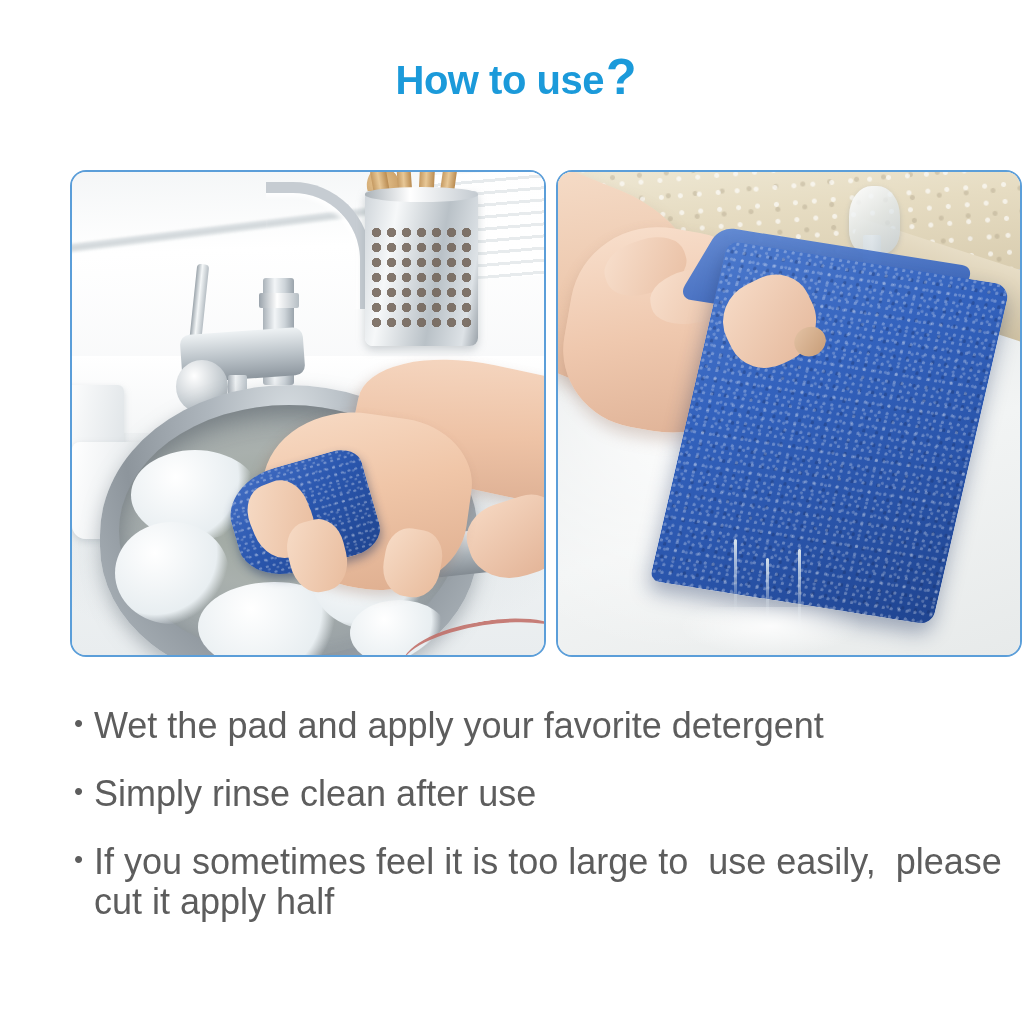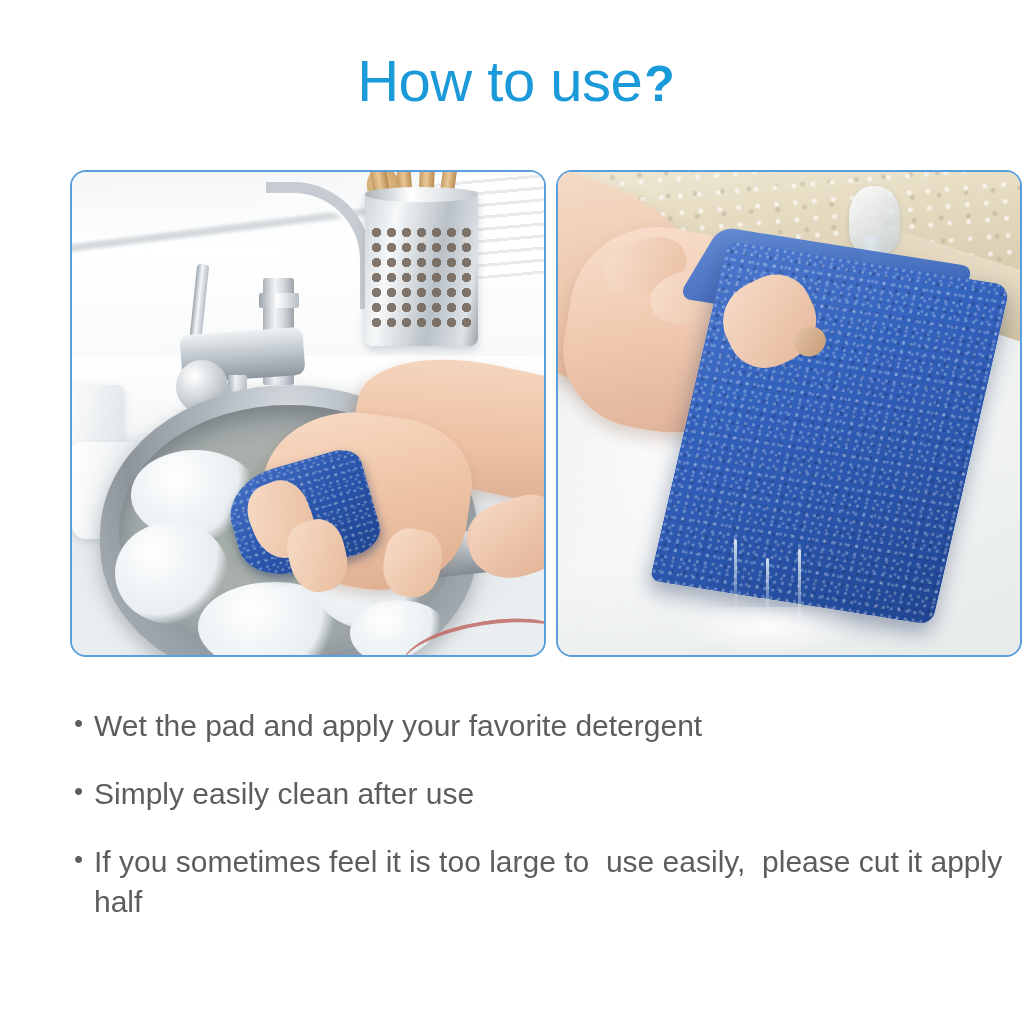--- a/index.html
+++ b/index.html
@@ -18,22 +18,22 @@
   
   #title-block {
     position: absolute;
     left: 0;
     top: 52px;
     width: 1024px;
     text-align: center;
     white-space: nowrap;
   }
   #title-main {
-    font-size: 58px;
-    font-weight: normal;
+    font-size: 40px;
+    font-weight: bold;
     letter-spacing: -0.5px;
     line-height: 1;
     vertical-align: baseline;
     margin-left: 8px;
   }
   #title-mark {
     font-size: 50px;
     font-weight: bold;
     line-height: 1;
     vertical-align: baseline;
@@ -367,21 +367,21 @@
   .bullet-dot {
     flex: 0 0 auto;
     width: 20px;
     font-size: 26px;
     line-height: 34px;
     color: #5d5d5d;
     text-align: left;
   }
   .bullet-text {
     flex: 1 1 auto;
-    font-size: 30px;
+    font-size: 36px;
     line-height: 40px;
     color: #5d5d5d;
     white-space: pre-wrap;
   }
 </style>
 </head>
 <body>
 
 <div id="title-block">
   <span id="title-main" style="color:#1b9ada">How to use</span><span id="title-mark" style="color:#1b9ada">?</span>
@@ -465,19 +465,19 @@
   </div>
 </div>
 
 <div id="bullets">
   <div class="bullet-row">
     <span class="bullet-dot">•</span>
     <span class="bullet-text">Wet the pad and apply your favorite detergent</span>
   </div>
   <div class="bullet-row">
     <span class="bullet-dot">•</span>
-    <span class="bullet-text">Simply easily clean after use</span>
+    <span class="bullet-text">Simply rinse clean after use</span>
   </div>
   <div class="bullet-row">
     <span class="bullet-dot">•</span>
     <span class="bullet-text">If you sometimes feel it is too large to  use easily,  please cut it apply half</span>
   </div>
 </div>
 
 </body></html>

